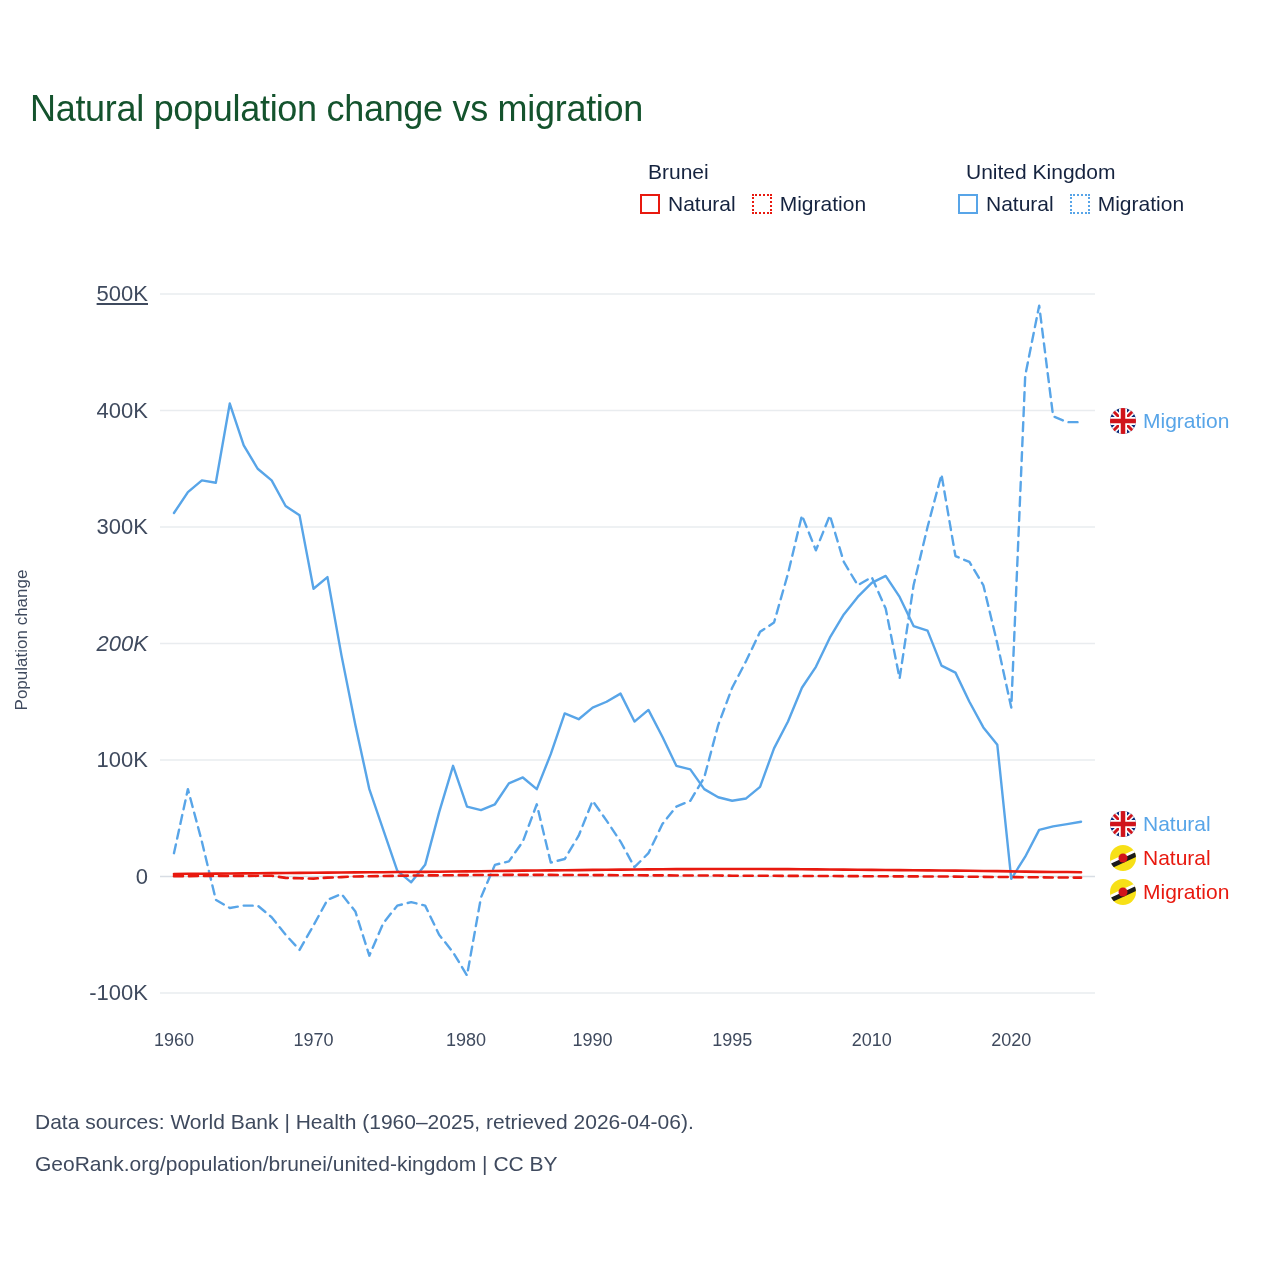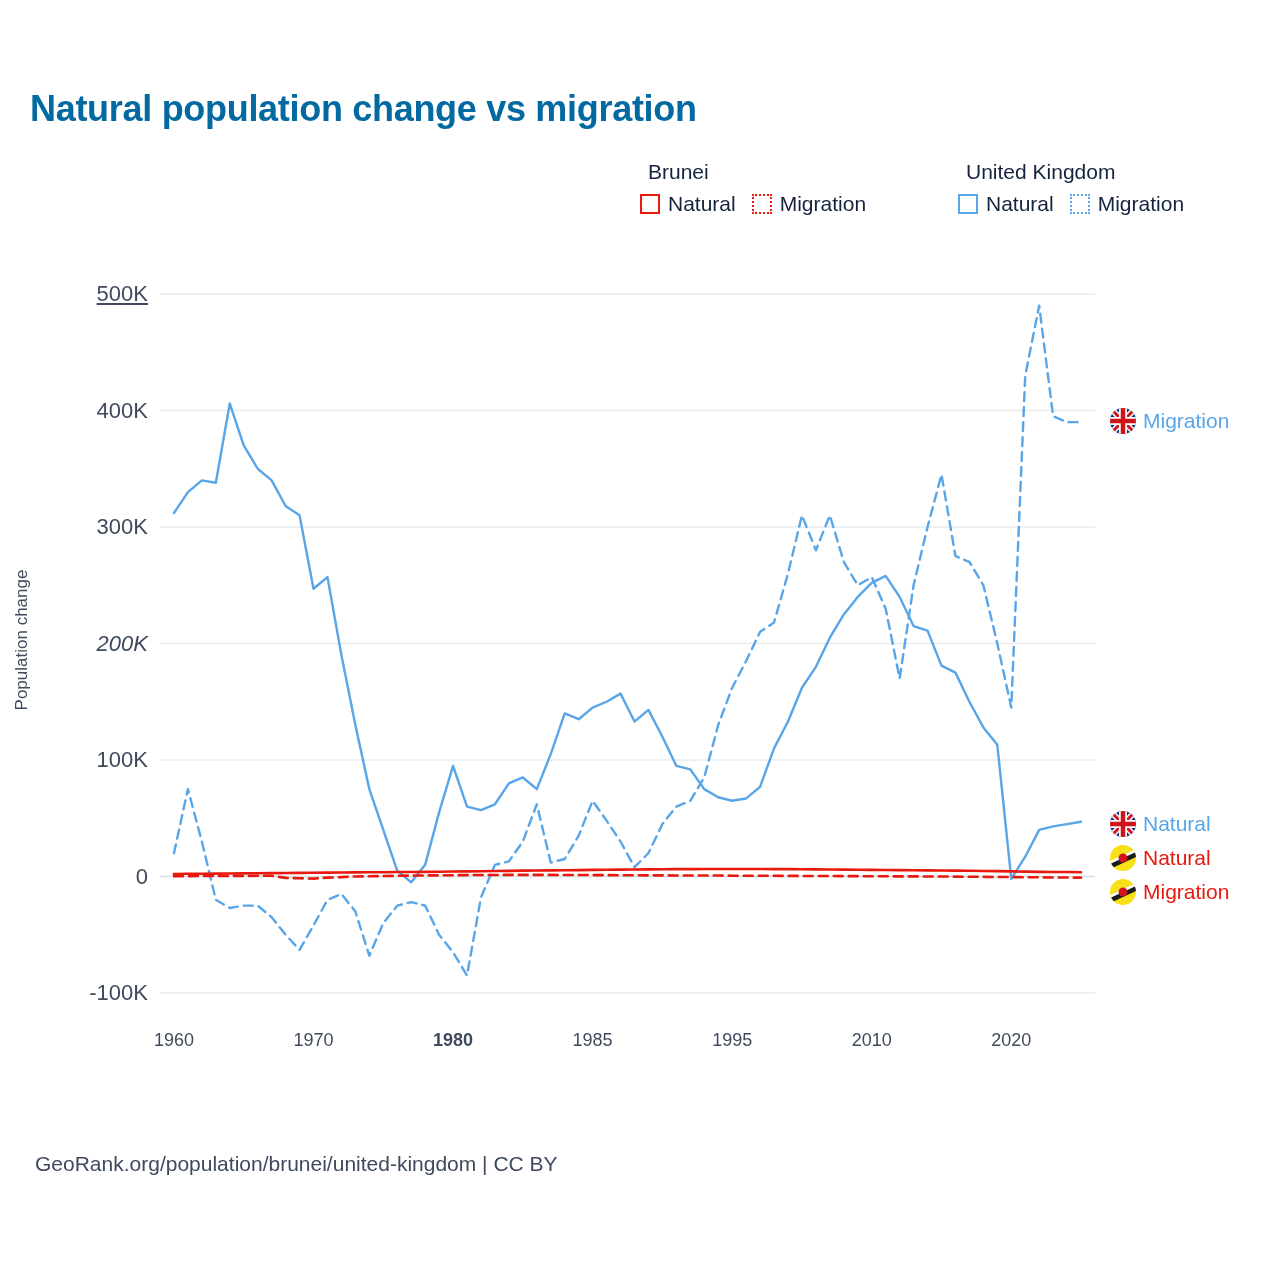--- a/index.html
+++ b/index.html
@@ -17,22 +17,22 @@
   }
   #chart-root {
     position: absolute;
     inset: 0;
   }
   .title {
     position: absolute;
     left: 30px;
     top: 88px;
     font-size: 36px;
-    font-weight: bold;
-    color: #0369a1;
+    font-weight: normal;
+    color: #14532d;
     letter-spacing: -0.3px;
   }
   .legend {
     position: absolute;
     left: 640px;
     top: 160px;
     width: 620px;
     color: #15233f;
   }
   .legend-groups {
@@ -184,22 +184,22 @@
       <div class="ytick-wrap" style="top: 410.5px;">
         <div class="ytick" style="top: 0px;">400K</div>
       </div>
       <div class="ytick-wrap" style="top: 294px;">
         <div class="ytick" style="top: 0px; text-decoration: underline;">500K</div>
       </div>
     </div>
   <div id="x-ticks">
       <div class="xtick" style="left: 173.955px;">1960</div>
       <div class="xtick" style="left: 313.507px;">1970</div>
-      <div class="xtick" style="left: 453px; font-weight: bold;">1980</div>
-      <div class="xtick" style="left: 592.612px;">1985</div>
+      <div class="xtick" style="left: 466px;">1980</div>
+      <div class="xtick" style="left: 592.612px;">1990</div>
       <div class="xtick" style="left: 732.164px;">1995</div>
       <div class="xtick" style="left: 871.716px;">2010</div>
       <div class="xtick" style="left: 1011.27px;">2020</div>
     </div>
 
   <svg id="plot" width="1280" height="1280" style="position:absolute;left:0;top:0;">
       <line x1="160" x2="1095" y1="993" y2="993" stroke="#e9ecef" stroke-width="1.5"></line>
       <line x1="160" x2="1095" y1="876.5" y2="876.5" stroke="#d8dde4" stroke-width="1.5"></line>
       <line x1="160" x2="1095" y1="760" y2="760" stroke="#e9ecef" stroke-width="1.5"></line>
       <line x1="160" x2="1095" y1="643.5" y2="643.5" stroke="#e9ecef" stroke-width="1.5"></line>
@@ -254,14 +254,15 @@
             <rect width="26" height="26" fill="#f7e017"></rect>
             <path d="M0 16 L26 4 L26 9 L0 21 Z" fill="#fff"></path>
             <path d="M0 19 L26 7 L26 12 L0 24 Z" fill="#1a1a1a"></path>
             <circle cx="13" cy="13" r="4.5" fill="#d0141b"></circle>
           </svg>
         </span>
         <span class="txt-red">Migration</span>
       </div>
     </div>
 
+  <div class="footer l1">Data sources: World Bank | Health (1960–2025, retrieved 2026-04-06).</div>
   <div class="footer l2">GeoRank.org/population/brunei/united-kingdom | CC BY</div>
 </div>
 
 </body></html>

